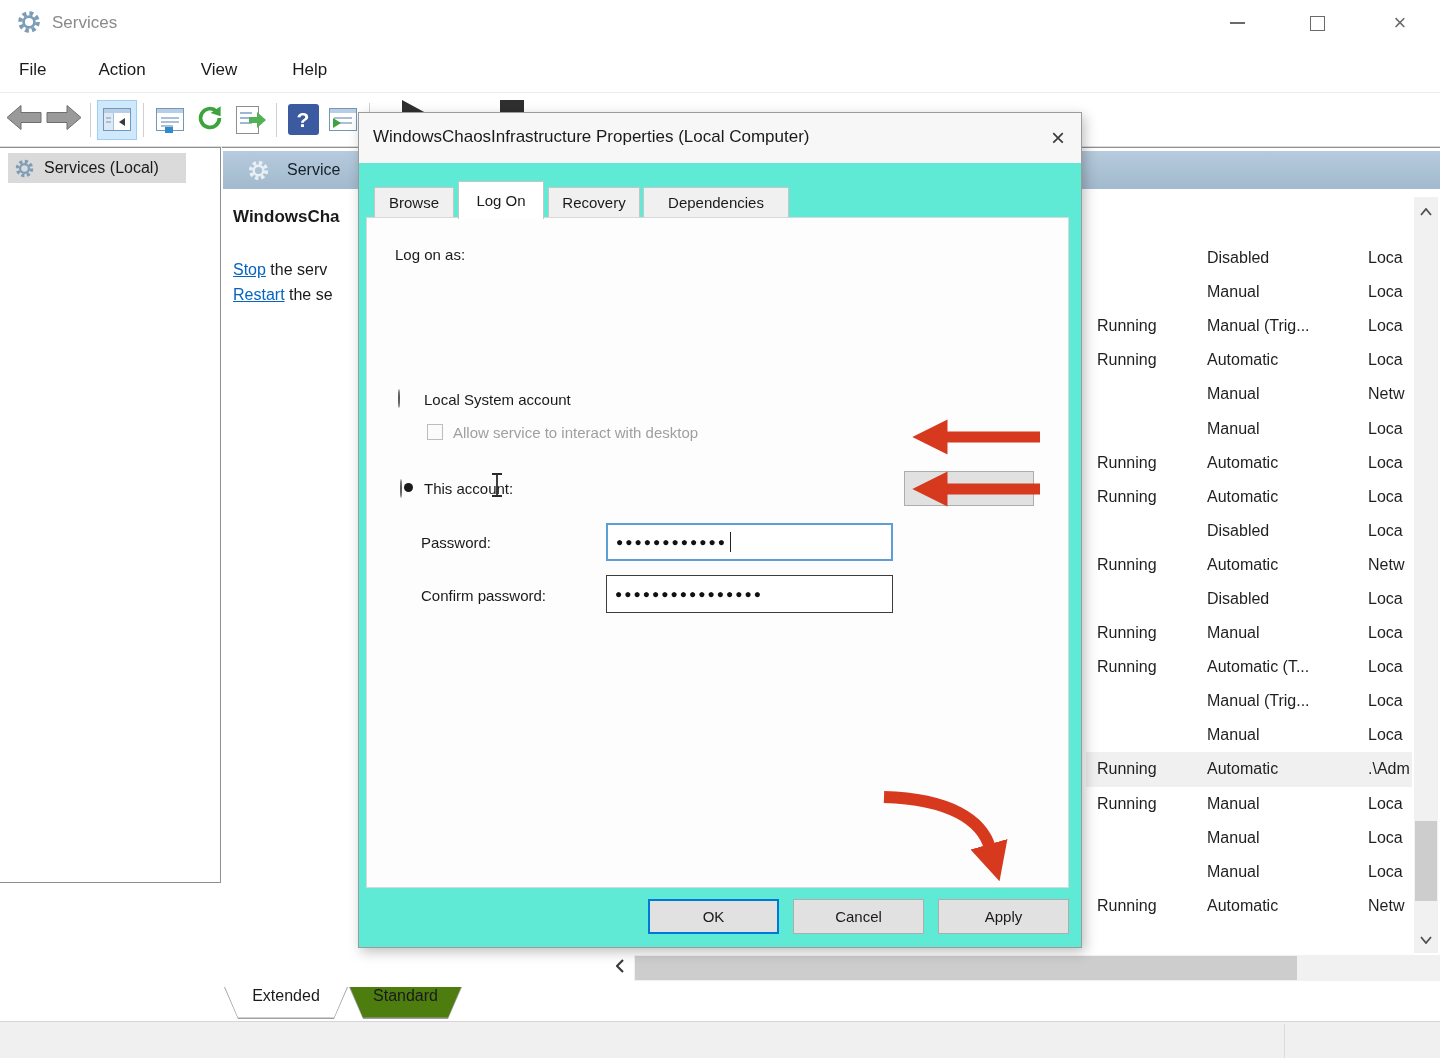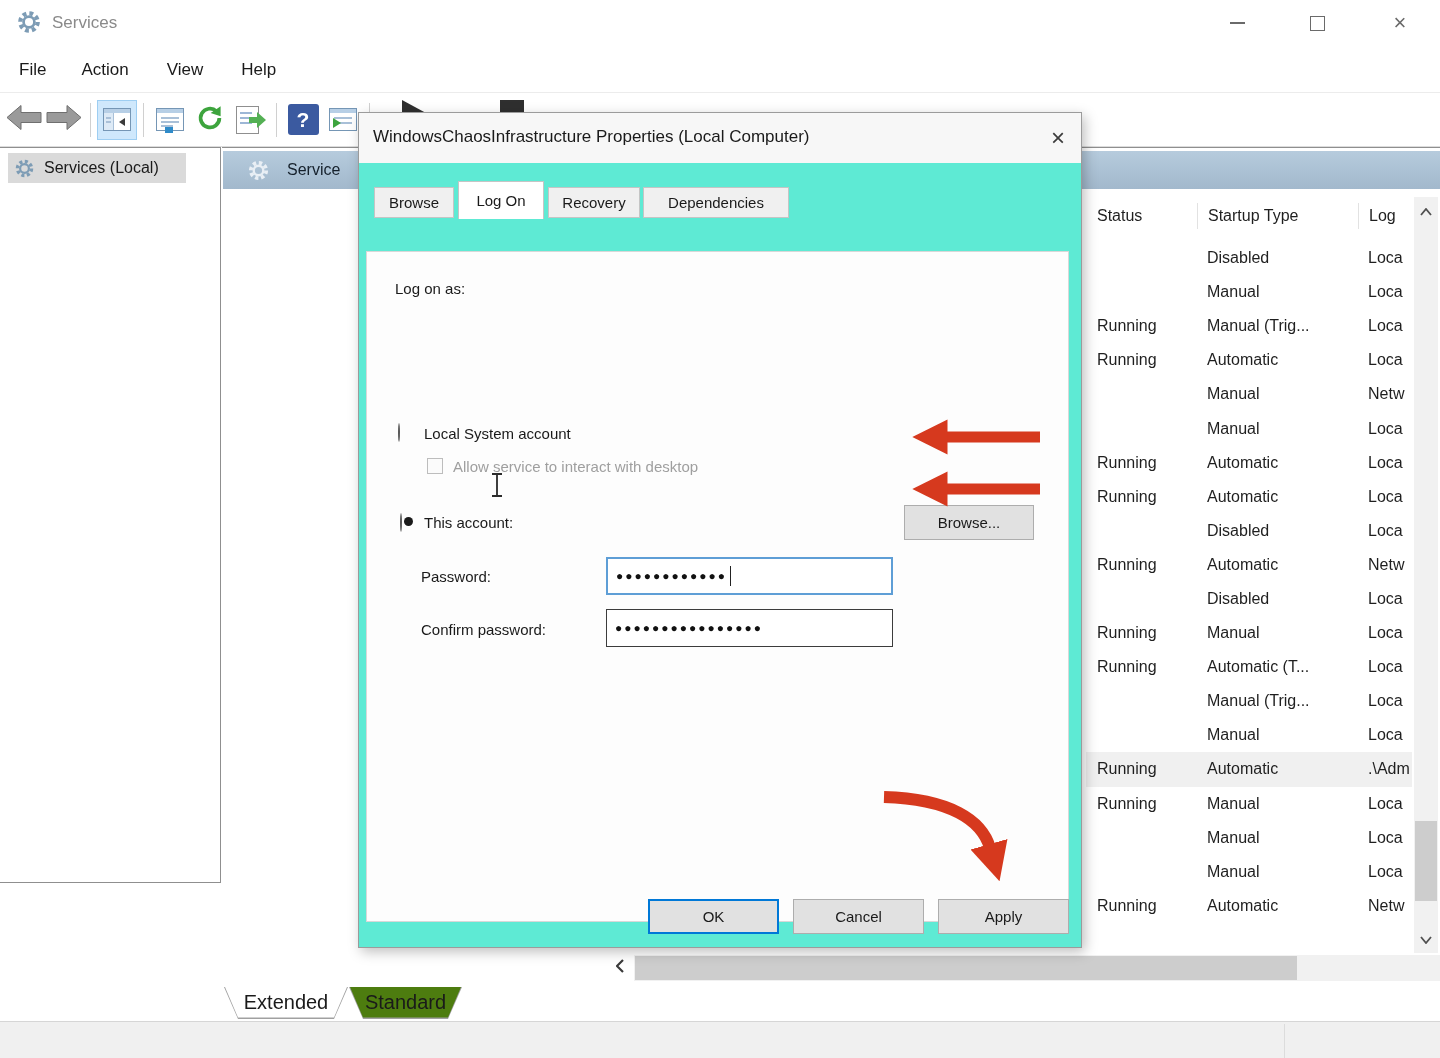--- a/index.html
+++ b/index.html
@@ -32,21 +32,21 @@
   .c-logon{flex:1;padding-left:10px;overflow:hidden;}
   
   .sb{background:#f1f1f1;}
   .sb-btn{display:flex;align-items:center;justify-content:center;background:#f1f1f1;}
   .sb-thumb{background:#cdcdcd;}
   
   .vtab{position:absolute;height:32px;display:flex;align-items:center;justify-content:center;
         clip-path:polygon(0 0,100% 0,calc(100% - 14px) 100%,14px 100%);background:#a0a0a0;}
   .vtab .in{position:absolute;left:1px;top:0;right:1px;bottom:1.5px;
         clip-path:polygon(0 0,100% 0,calc(100% - 13px) 100%,13px 100%);
-        display:flex;align-items:center;justify-content:center;font-size:20px;}
+        display:flex;align-items:flex-start;justify-content:center;font-size:16px;}
   
   .dialog{background:#5eead4;border:1px solid #9b9b9b;box-shadow:3px 4px 12px rgba(0,0,0,.25);box-sizing:border-box;}
   .dtab{position:absolute;box-sizing:border-box;border:1px solid #c5c5c5;background:#f0f0f0;
         display:flex;align-items:center;justify-content:center;font-size:15px;}
   .dtab.active{background:#fff;border-bottom:none;z-index:3;}
   .dpanel{position:absolute;background:#fdfdfd;border:1px solid #d8d8d8;box-sizing:border-box;}
   .lbl{font-size:15px;color:#1a1a1a;}
   .lbl.dis{color:#9f9f9f;}
   .radio{width:17px;height:17px;border:1px solid #5a5a5a;border-radius:50%;background:#fff;box-sizing:border-box;position:relative;}
   .radio.sel::after{content:"";position:absolute;left:3px;top:3px;width:9px;height:9px;border-radius:50%;background:#1a1a1a;}
@@ -73,21 +73,21 @@
   <span class="abs titlebar-text" style="left:52px;top:13px;">Services</span>
   <div class="abs winbtn" style="left:1215px;top:6px;">
       <div style="width:15px;height:2px;background:#6a6a6a;"></div>
     </div>
   <div class="abs winbtn" style="left:1295px;top:6px;">
       <div style="width:13px;height:13px;border:1.5px solid #6a6a6a;"></div>
     </div>
   <div class="abs winbtn" style="left:1378px;top:6px;font-size:22px;color:#6a6a6a;">×</div>
 </div>
 
-<div class="abs flexc" style="left:0;top:48px;width:1440px;height:45px;background:#fff;border-bottom:1px solid #ececec;box-sizing:border-box;gap:0;">
+<div class="abs flexc" style="left:0;top:48px;width:1440px;height:45px;background:#fff;border-bottom:1px solid #ececec;box-sizing:border-box;gap:17px;">
   <span class="menu-item" style="margin-left:15px;">File</span>
   <span class="menu-item" style="margin-left:27px;">Action</span>
   <span class="menu-item" style="margin-left:30px;">View</span>
   <span class="menu-item" style="margin-left:30px;">Help</span>
 </div>
 
 <div class="abs flexc" style="left:0;top:93px;width:1440px;height:54px;background:#fff;border-bottom:1px solid #dcdcdc;box-sizing:border-box;">
   <div class="tb-btn" style="margin-left:4px;">
     <span><svg width="36" height="27" viewBox="0 0 36 26">
           <polygon points="15,1 15,8 35,8 35,18 15,18 15,25 1,13" fill="#9a9a9a" stroke="#6f6f6f" stroke-width="1"></polygon>
@@ -169,26 +169,30 @@
   <div class="abs bluebar flexc" style="left:1px;top:3px;width:1217px;height:38px;">
     <span style="margin-left:24px;display:inline-flex;">
       <svg width="23" height="23" viewBox="0 0 24 24">
           <circle cx="12" cy="12" r="8" fill="none" stroke="#e9eff5" stroke-width="4" stroke-dasharray="3.5 2.8"></circle>
           <circle cx="12" cy="12" r="5" fill="none" stroke="#e9eff5" stroke-width="2.5"></circle>
         </svg>
     </span>
     <span style="font-size:16px;margin-left:17px;color:#15202b;">Service</span>
   </div>
 
-
-  <div class="abs svc-hdr" style="left:864px;top:51px;width:326px;">
-    <div class="hc c-status">Status</div>
-    <div class="hc c-startup" style="border-left:1px solid #e2e2e2;">Startup Type</div>
-    <div class="hc c-logon" style="border-left:1px solid #e2e2e2;">Log</div>
-  </div>
+  <div class="abs nowrap" style="left:2px;top:45px;width:134px;height:220px;overflow:hidden;">
+    <div style="font-weight:bold;font-size:17px;margin:14px 0 0 9px;">WindowsCha</div>
+    <div style="margin:34px 0 0 9px;font-size:16px;">
+      <span class="link">Stop</span><span> the serv</span>
+    </div>
+    <div style="margin:7px 0 0 9px;font-size:16px;">
+      <span class="link">Restart</span><span> the se</span>
+    </div>
+  </div>
+
 
   <div class="abs" style="left:864px;top:93px;width:326px;height:684px;overflow:hidden;">
   <div class="svc-row">
     <div class="c-status"></div>
     <div class="c-startup">Disabled</div>
     <div class="c-logon">Loca</div>
   </div>
 
   <div class="svc-row">
     <div class="c-status"></div>
@@ -358,21 +362,21 @@
   <div class="dtab active" style="left:99px;top:68px;width:86px;height:38px;">
       <span>Log On</span>
     </div>
   <div class="dtab" style="left:189px;top:74px;width:92px;height:31px;">
       <span>Recovery</span>
     </div>
   <div class="dtab" style="left:284px;top:74px;width:146px;height:31px;">
       <span>Dependencies</span>
     </div>
 
-  <div class="dpanel" style="left:7px;top:104px;width:703px;height:671px;margin-top:34px;">
+  <div class="dpanel" style="left:7px;top:104px;width:703px;height:671px;">
     <span class="abs lbl" style="left:28px;top:28px;">Log on as:</span>
 
     <span class="abs radio" style="left:31px;top:172px;top:172px;"></span>
     <span class="abs lbl" style="left:57px;top:173px;">Local System account</span>
 
     <span class="abs chk" style="left:60px;top:206px;"></span>
     <span class="abs lbl dis" style="left:86px;top:206px;">Allow service to interact with desktop</span>
 
     <span class="abs radio sel" style="left:31px;top:262px;"></span>
     <span class="abs lbl" style="left:57px;top:262px;">This account:</span>

